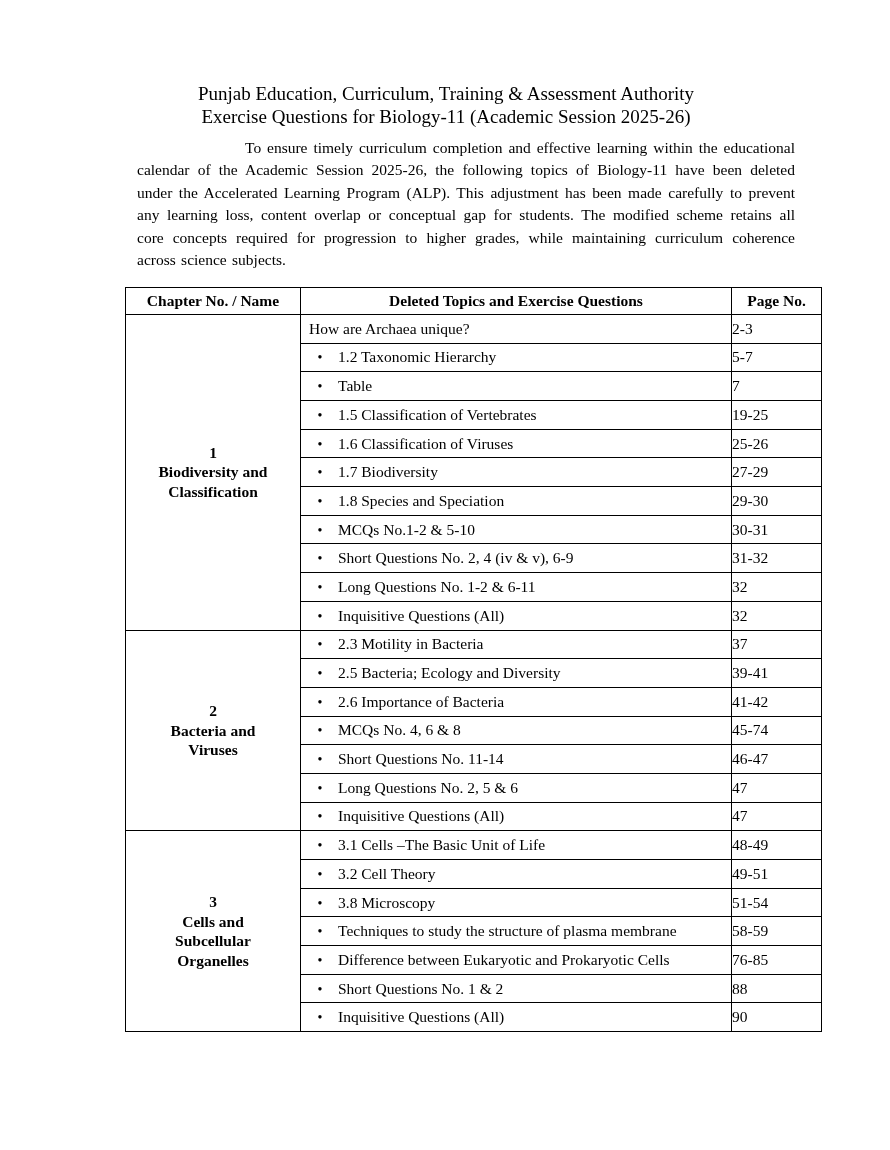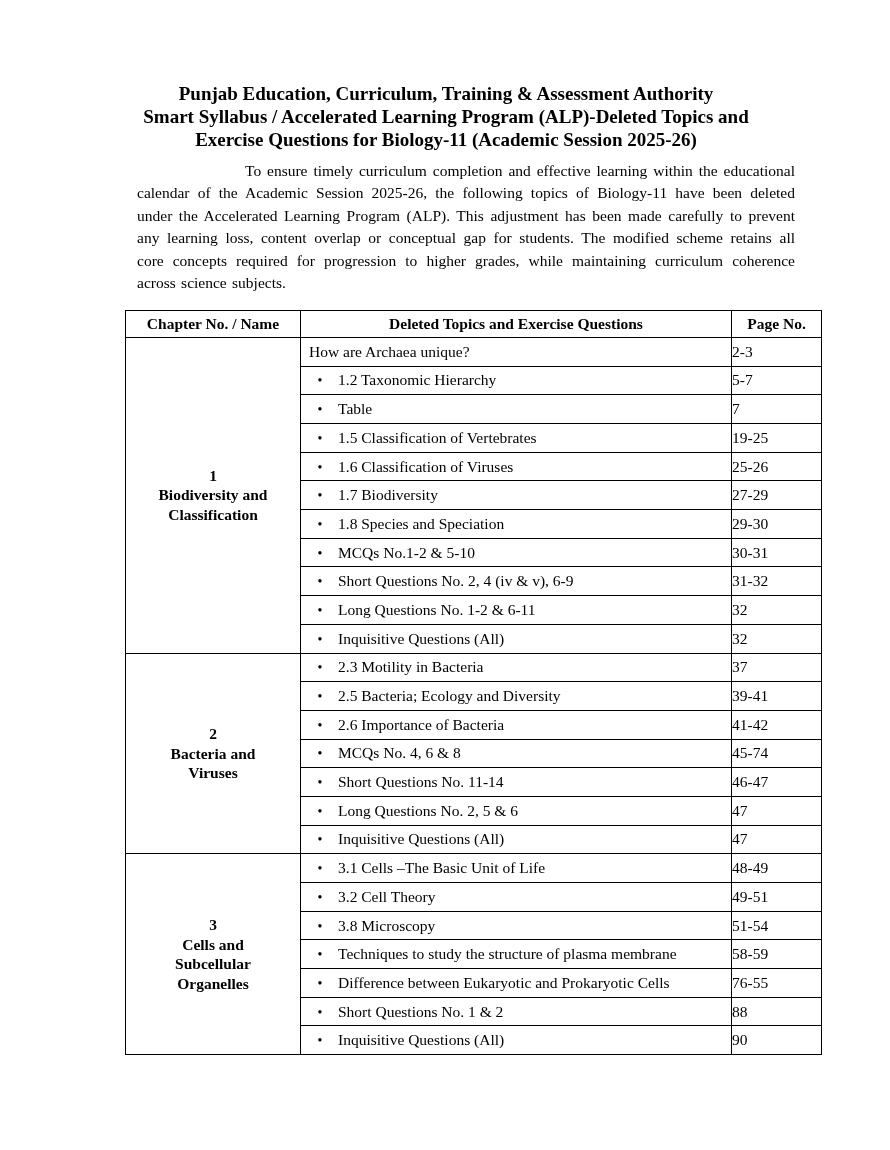--- a/index.html
+++ b/index.html
@@ -9,21 +9,21 @@
     height: 1150px;
     background: #ffffff;
     color: #000;
     font-family: "Liberation Serif", serif;
     box-sizing: border-box;
     padding: 82px 95px 0 97px;
     overflow: hidden;
   }
   .doc-title {
     text-align: center;
-    font-weight: bold;
+    font-weight: normal;
     font-size: 19px;
     line-height: 23px;
     margin: 0;
   }
   .doc-title .title-line { white-space: nowrap; }
   .intro {
     margin-top: 9px;
     font-size: 15.5px;
     line-height: 22.4px;
     text-align: justify;
@@ -78,21 +78,20 @@
     vertical-align: middle;
   }
 </style>
 </head>
 <body>
 
 <div class="page">
 
   <h1 class="doc-title">
     <div class="title-line">Punjab Education, Curriculum, Training &amp; Assessment Authority</div>
-    <div class="title-line">Smart Syllabus / Accelerated Learning Program (ALP)-Deleted Topics and</div>
     <div class="title-line">Exercise Questions for Biology-11 (Academic Session 2025-26)</div>
   </h1>
 
   <p class="intro">To ensure timely curriculum completion and effective learning within the educational calendar of the Academic Session 2025-26, the following topics of Biology-11 have been deleted under the Accelerated Learning Program (ALP). This adjustment has been made carefully to prevent any learning loss, content overlap or conceptual gap for students. The modified scheme retains all core concepts required for progression to higher grades, while maintaining curriculum coherence across science subjects.</p>
 
   <table class="deleted-topics">
     <colgroup>
       <col style="width:175px">
       <col style="width:431px">
       <col style="width:90px">
@@ -204,21 +203,21 @@
         <tr>
           <td class="topic-cell"><span class="bullet">•</span><span>3.8 Microscopy</span></td>
           <td class="page-cell">51-54</td>
         </tr>
         <tr>
           <td class="topic-cell"><span class="bullet">•</span><span>Techniques to study the structure of plasma membrane</span></td>
           <td class="page-cell">58-59</td>
         </tr>
         <tr>
           <td class="topic-cell"><span class="bullet">•</span><span>Difference between Eukaryotic and Prokaryotic Cells</span></td>
-          <td class="page-cell">76-55</td>
+          <td class="page-cell">76-85</td>
         </tr>
         <tr>
           <td class="topic-cell"><span class="bullet">•</span><span>Short Questions No. 1 &amp; 2</span></td>
           <td class="page-cell">88</td>
         </tr>
         <tr>
           <td class="topic-cell"><span class="bullet">•</span><span>Inquisitive Questions (All)</span></td>
           <td class="page-cell">90</td>
         </tr>
       </tbody>

